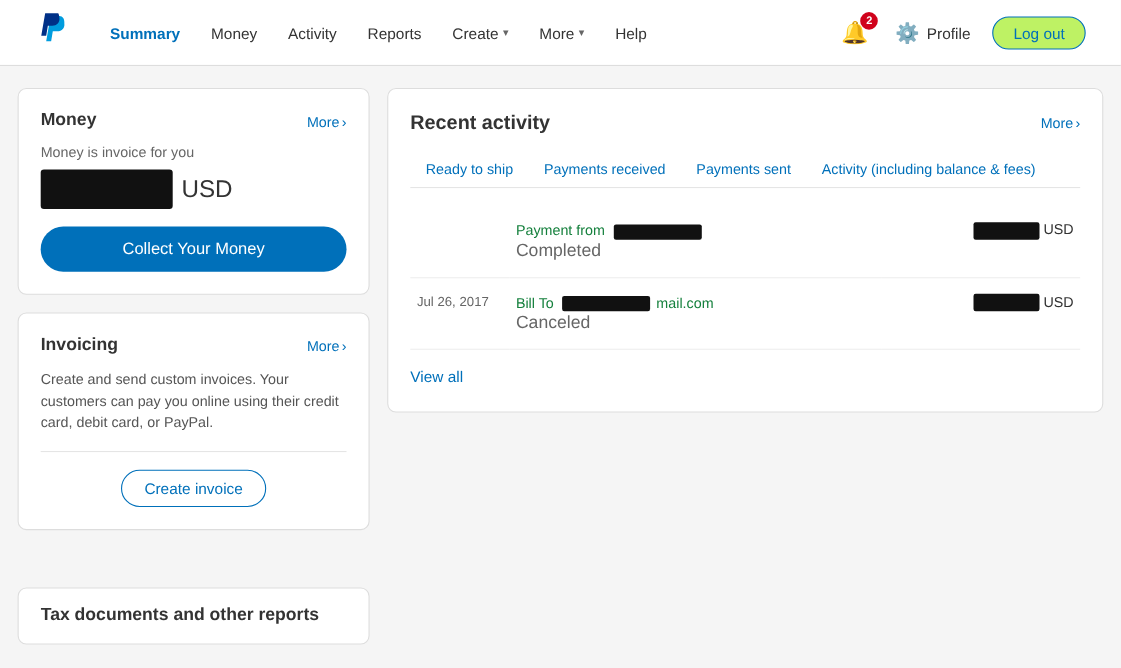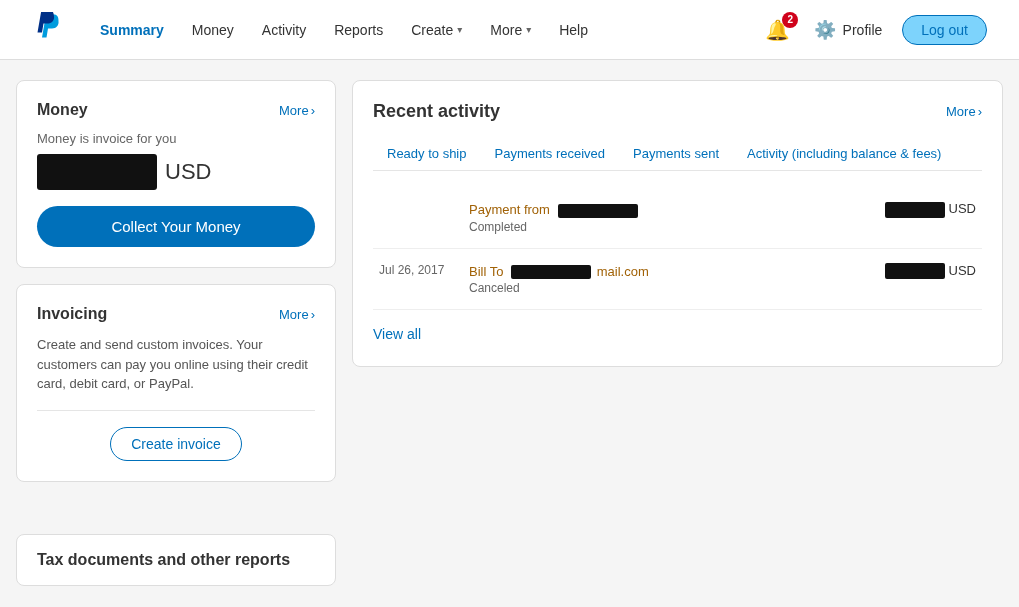--- a/index.html
+++ b/index.html
@@ -76,21 +76,21 @@
       width: 16px;
       height: 16px;
       display: flex;
       align-items: center;
       justify-content: center;
       font-weight: bold;
     }
     .logout-btn {
       border: 1.5px solid #0070ba;
       color: #0070ba;
-      background: #7dd3fc;
+      background: #bef264;
       border-radius: 20px;
       padding: 6px 18px;
       cursor: pointer;
       font-size: 14px;
       font-weight: 500;
     }
 
     
     .main {
       display: flex;
@@ -234,22 +234,22 @@
       border-bottom: 2px solid transparent;
       margin-bottom: -1px;
     }
 
     .activity-table { width: 100%; border-collapse: collapse; }
     .activity-row { border-bottom: 1px solid #eee; }
     .activity-row td { padding: 14px 6px; vertical-align: top; }
 
     .tx-date { color: #666; font-size: 12px; white-space: nowrap; width: 90px; }
     .tx-info { }
-    .tx-link { color: #a16207; font-size: 13px; font-weight: 500; text-decoration: none; cursor: pointer; }
-    .tx-status { font-size: 12px; color: #666; margin-top: 2px; }
+    .tx-link { color: #15803d; font-size: 13px; font-weight: 500; text-decoration: none; cursor: pointer; }
+    .tx-status { font-size: 16px; color: #666; margin-top: 2px; }
     .tx-status.completed { color: #666; }
     .tx-status.canceled { color: #666; }
     .tx-amount { text-align: right; font-size: 13px; color: #333; white-space: nowrap; }
     .amount-redacted-sm {
       background: #111;
       display: inline-block;
       height: 16px;
       border-radius: 2px;
       vertical-align: middle;
     }

